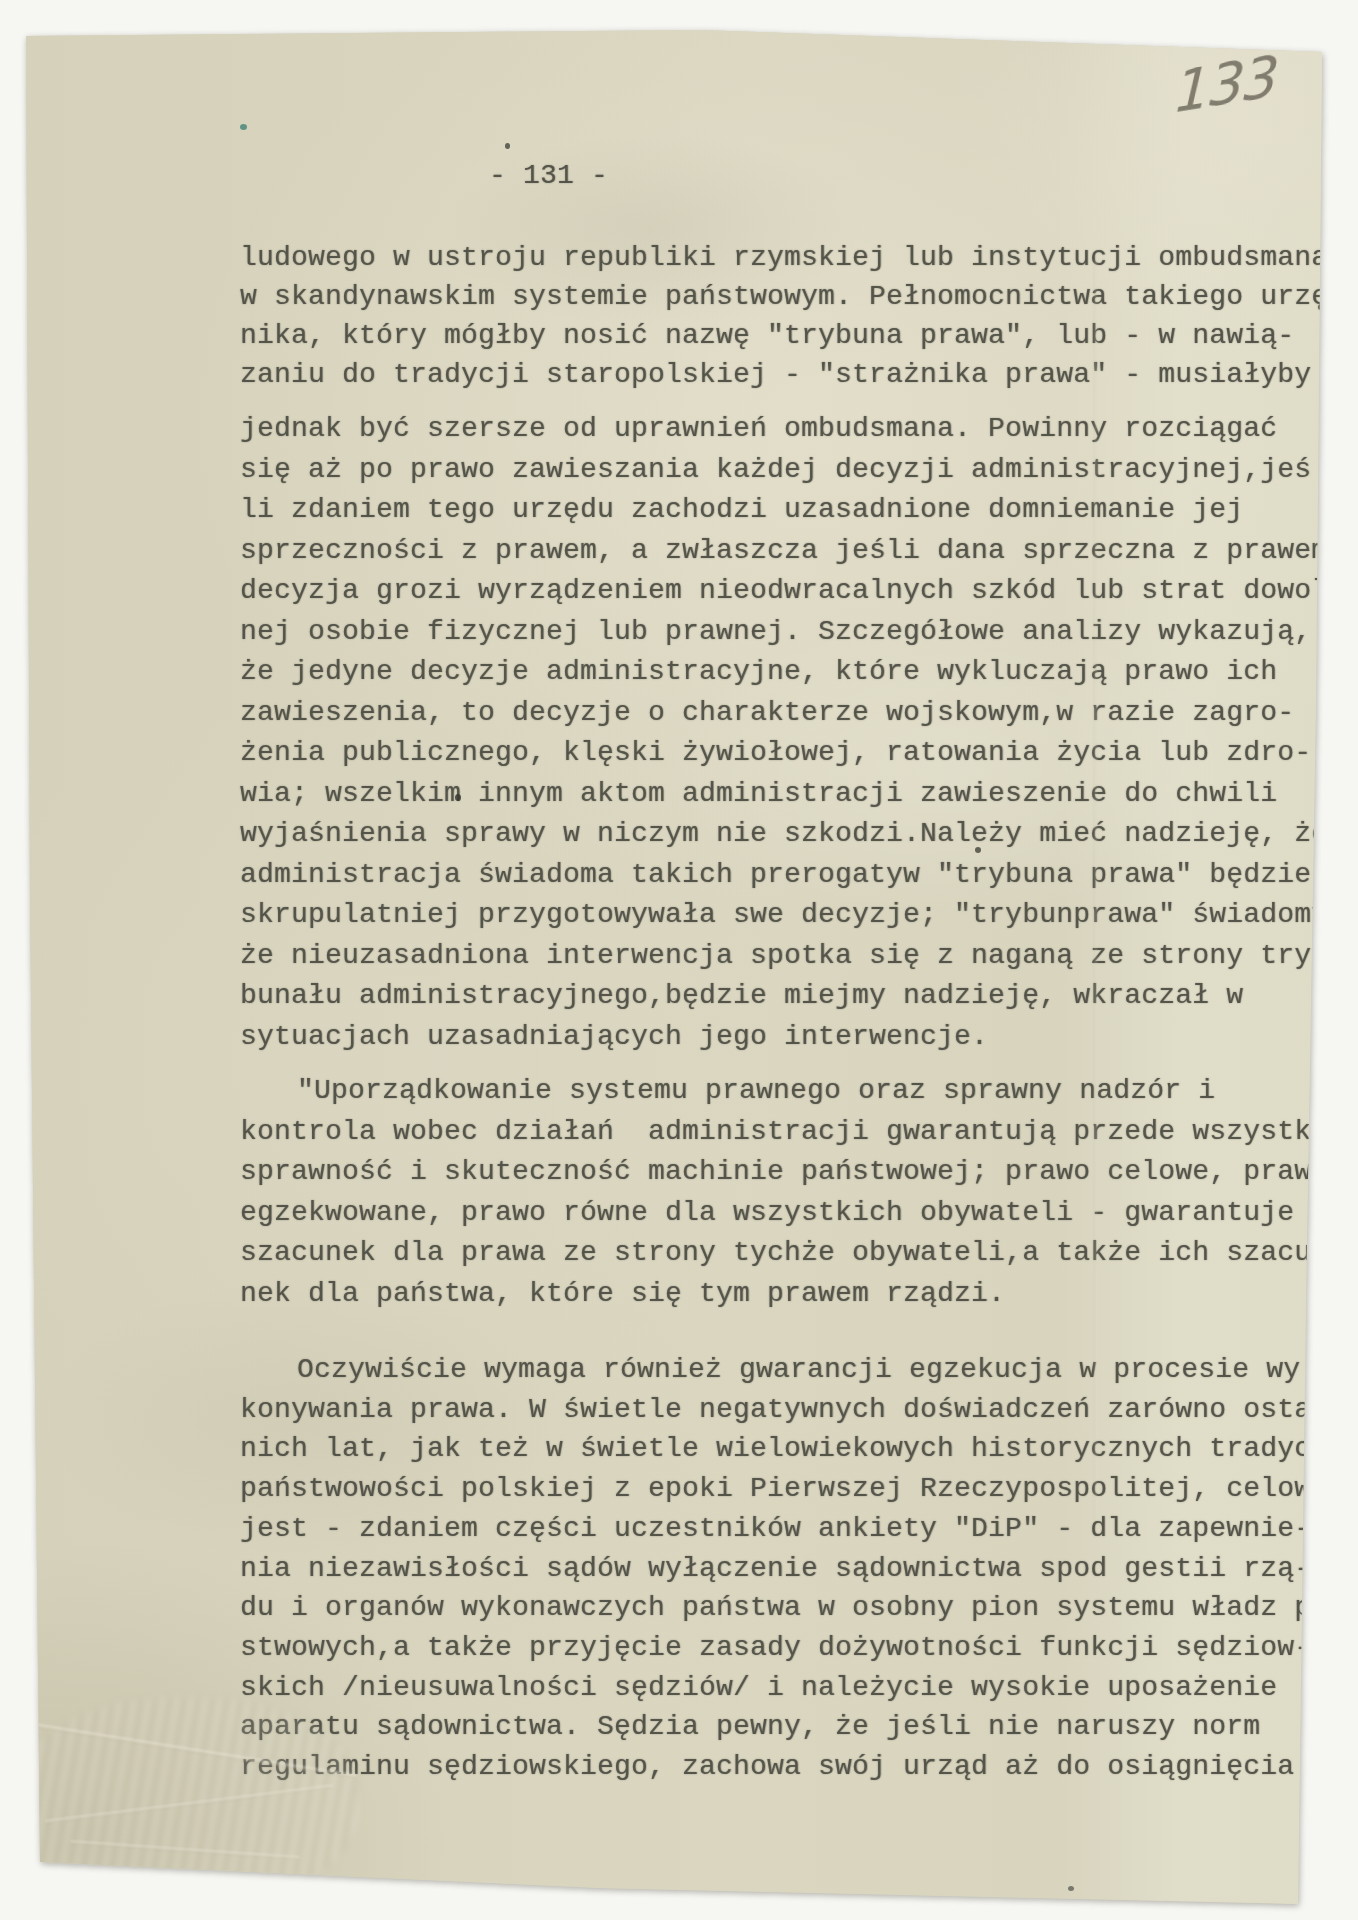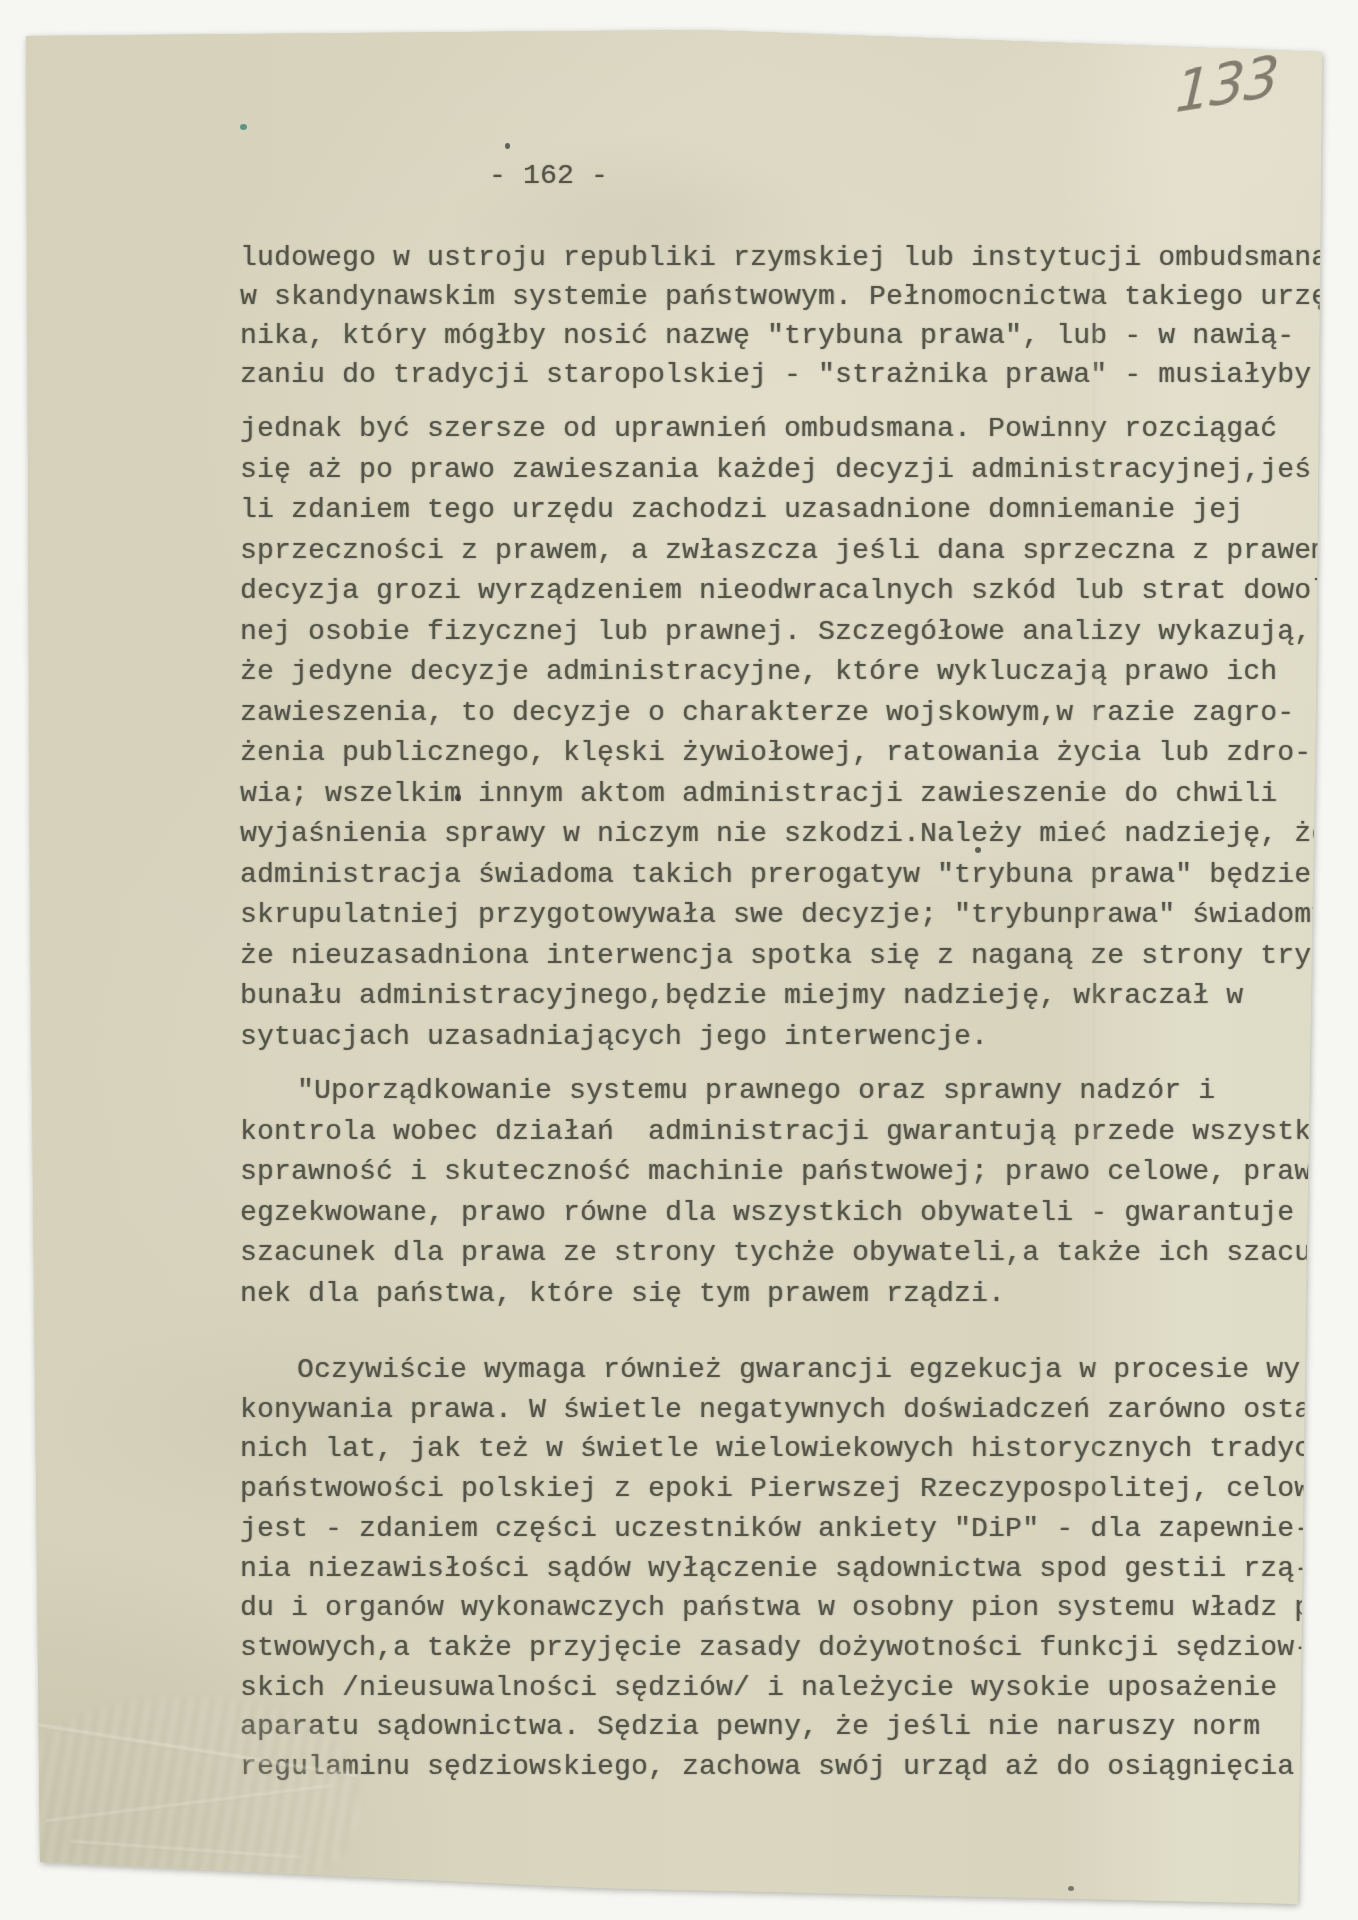--- a/index.html
+++ b/index.html
@@ -73,21 +73,21 @@
   }
 </style>
 </head>
 <body>
 
 <div class="paper-wrap">
   <div class="paper">
 
     <div class="handwritten">133</div>
 
-    <div class="typed pageno">- 162 -</div>
+    <div class="typed pageno">- 131 -</div>
 
     <div class="typed text"><div class="para p0"><div class="tline">ludowego w ustroju republiki rzymskiej lub instytucji ombudsmana</div><div class="tline">w skandynawskim systemie państwowym. Pełnomocnictwa takiego urzęd</div><div class="tline">nika, który mógłby nosić nazwę "trybuna prawa", lub - w nawią-</div><div class="tline">zaniu do tradycji staropolskiej - "strażnika prawa" - musiałyby</div></div><div class="para p1"><div class="tline">jednak być szersze od uprawnień ombudsmana. Powinny rozciągać</div><div class="tline">się aż po prawo zawieszania każdej decyzji administracyjnej,jeś</div><div class="tline">li zdaniem tego urzędu zachodzi uzasadnione domniemanie jej</div><div class="tline">sprzeczności z prawem, a zwłaszcza jeśli dana sprzeczna z prawem</div><div class="tline">decyzja grozi wyrządzeniem nieodwracalnych szkód lub strat dowol</div><div class="tline">nej osobie fizycznej lub prawnej. Szczegółowe analizy wykazują,</div><div class="tline">że jedyne decyzje administracyjne, które wykluczają prawo ich</div><div class="tline">zawieszenia, to decyzje o charakterze wojskowym,w razie zagro-</div><div class="tline">żenia publicznego, klęski żywiołowej, ratowania życia lub zdro-</div><div class="tline">wia; wszelkim innym aktom administracji zawieszenie do chwili</div><div class="tline">wyjaśnienia sprawy w niczym nie szkodzi.Należy mieć nadzieję, że</div><div class="tline">administracja świadoma takich prerogatyw "trybuna prawa" będzie</div><div class="tline">skrupulatniej przygotowywała swe decyzje; "trybunprawa" świadomy</div><div class="tline">że nieuzasadniona interwencja spotka się z naganą ze strony try-</div><div class="tline">bunału administracyjnego,będzie miejmy nadzieję, wkraczał w</div><div class="tline">sytuacjach uzasadniających jego interwencje.</div></div><div class="para p2"><div class="tline indent">"Uporządkowanie systemu prawnego oraz sprawny nadzór i</div><div class="tline">kontrola wobec działań  administracji gwarantują przede wszystki</div><div class="tline">sprawność i skuteczność machinie państwowej; prawo celowe, prawo</div><div class="tline">egzekwowane, prawo równe dla wszystkich obywateli - gwarantuje</div><div class="tline">szacunek dla prawa ze strony tychże obywateli,a także ich szacu-</div><div class="tline">nek dla państwa, które się tym prawem rządzi.</div></div><div class="para p3"><div class="tline indent">Oczywiście wymaga również gwarancji egzekucja w procesie wy</div><div class="tline">konywania prawa. W świetle negatywnych doświadczeń zarówno ostat</div><div class="tline">nich lat, jak też w świetle wielowiekowych historycznych tradyc</div><div class="tline">państwowości polskiej z epoki Pierwszej Rzeczypospolitej, celow</div><div class="tline">jest - zdaniem części uczestników ankiety "DiP" - dla zapewnie-</div><div class="tline">nia niezawisłości sądów wyłączenie sądownictwa spod gestii rzą-</div><div class="tline">du i organów wykonawczych państwa w osobny pion systemu władz pa</div><div class="tline">stwowych,a także przyjęcie zasady dożywotności funkcji sędziow-</div><div class="tline">skich /nieusuwalności sędziów/ i należycie wysokie uposażenie</div><div class="tline">aparatu sądownictwa. Sędzia pewny, że jeśli nie naruszy norm</div><div class="tline">regulaminu sędziowskiego, zachowa swój urząd aż do osiągnięcia</div></div></div>
 
     <div class="speck teal"></div>
     <div class="speck d1"></div>
     <div class="speck d2"></div>
     <div class="speck d3"></div>
     <div class="speck d4"></div>
 
     <div class="fold-patch"></div>

